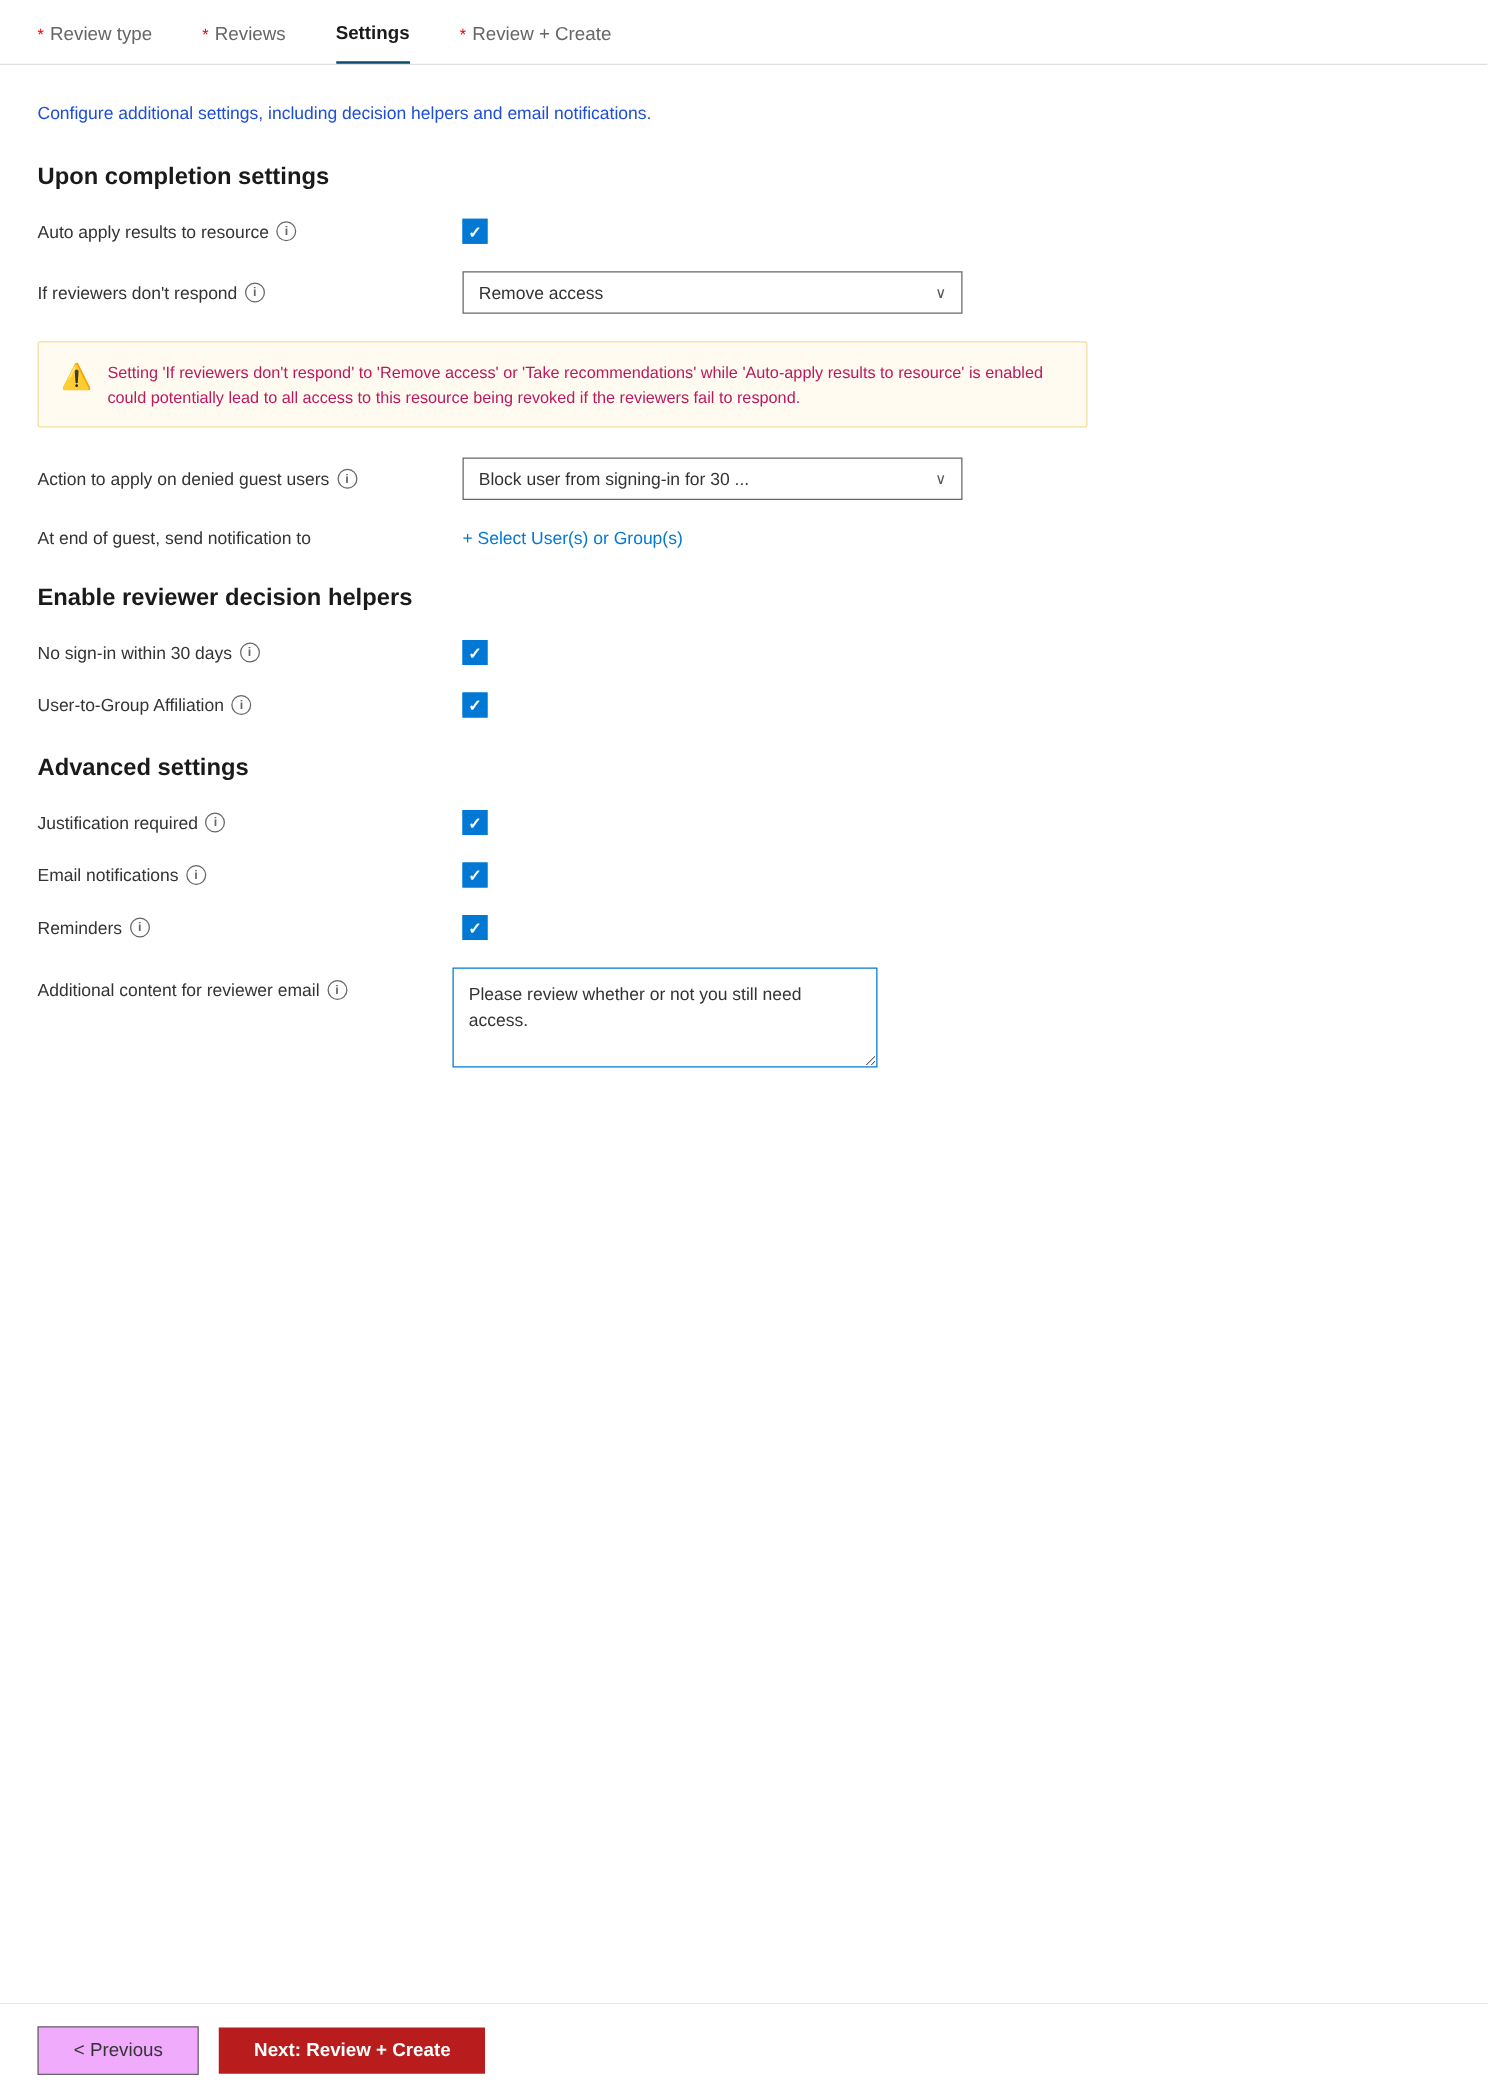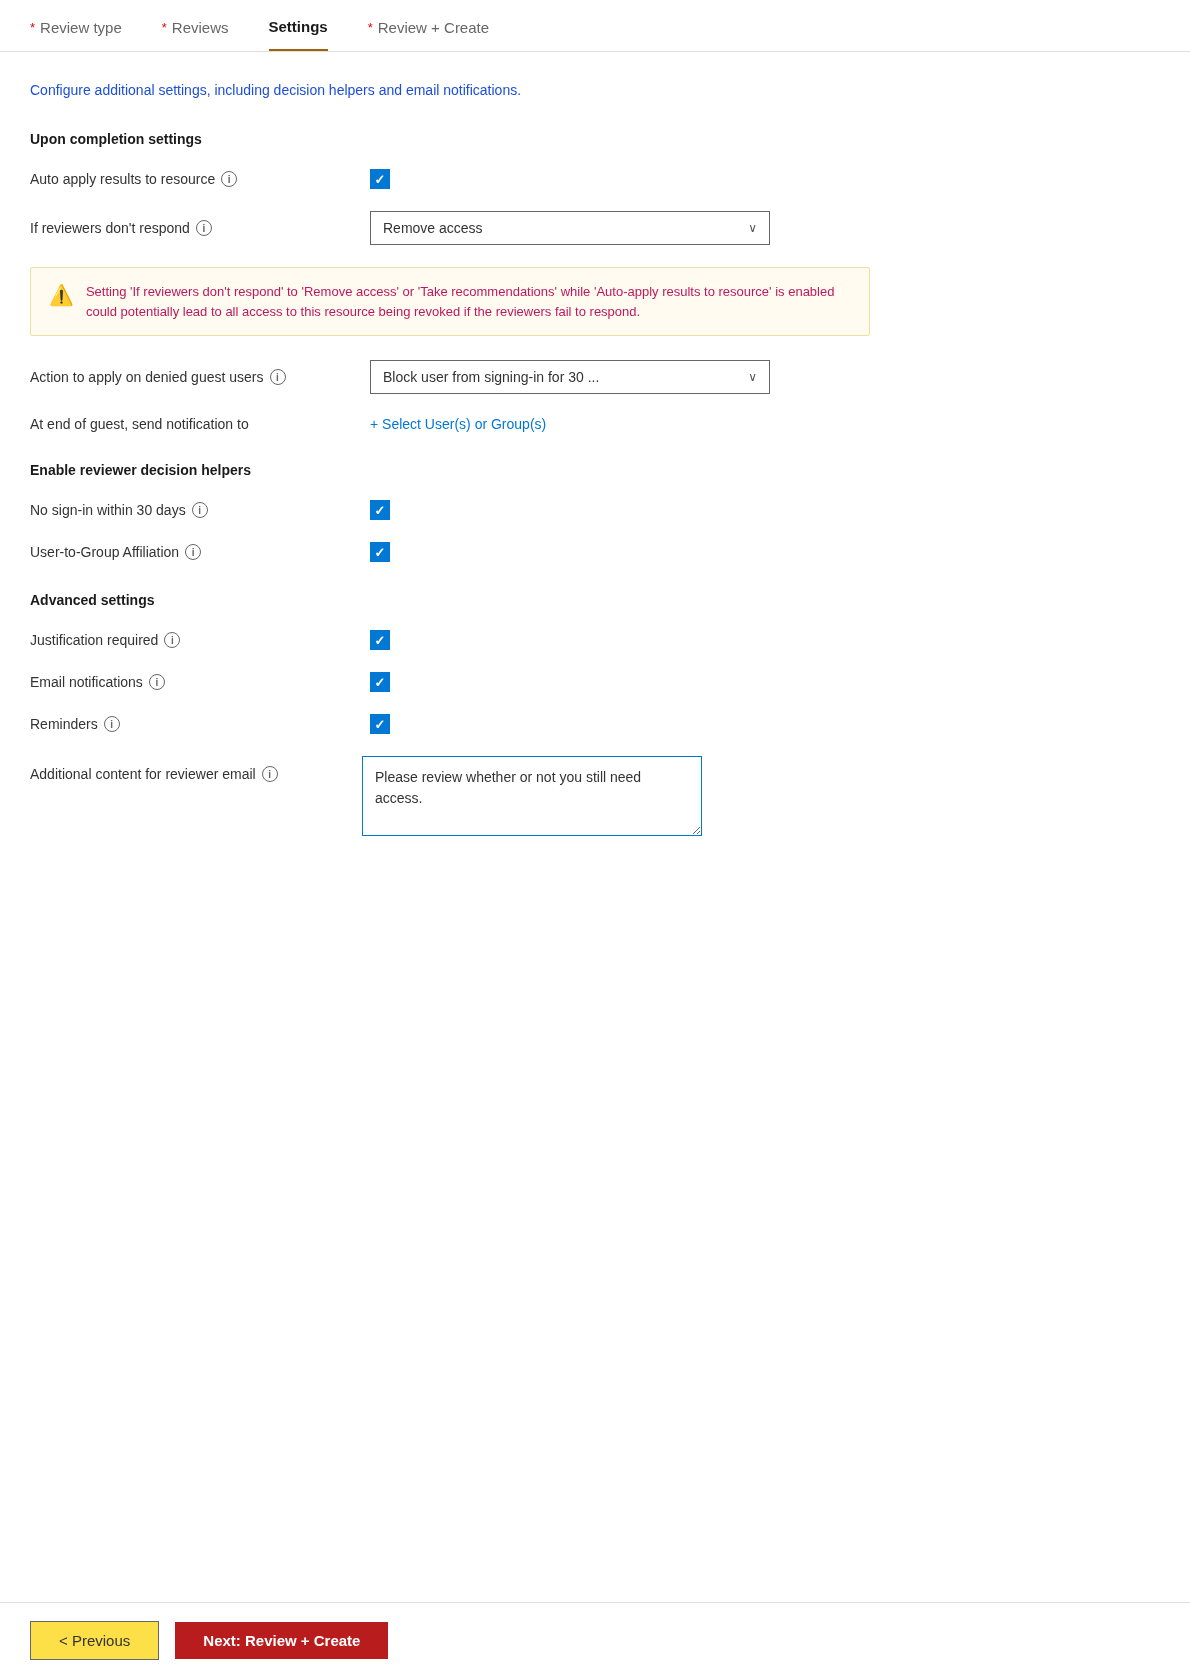--- a/index.html
+++ b/index.html
@@ -27,42 +27,42 @@
       padding-bottom: 14px;
       font-size: 15px;
       color: #666;
       cursor: pointer;
       white-space: nowrap;
       position: relative;
     }
     .tab-item.active {
       color: #1a1a1a;
       font-weight: 600;
-      border-bottom: 2px solid #a16207;
+      border-bottom: 2px solid #0c4a6e;
     }
     .tab-item .required-star {
       color: #e00;
       font-size: 13px;
     }
 
     
     .main-content {
       padding: 28px 30px 40px 30px;
       max-width: 900px;
     }
 
     .subtitle {
       color: #1d4ed8;
       margin-bottom: 30px;
       font-size: 14px;
       line-height: 1.5;
     }
 
     .section-title {
-      font-size: 14px;
+      font-size: 19px;
       font-weight: 700;
       color: #1a1a1a;
       margin-bottom: 22px;
       margin-top: 10px;
     }
 
     .form-row {
       display: flex;
       align-items: center;
       margin-bottom: 22px;
@@ -188,21 +188,21 @@
       width: 1190px;
       background: #fff;
       border-top: 1px solid #e0e0e0;
       padding: 18px 30px;
       display: flex;
       gap: 16px;
       align-items: center;
     }
     .btn-previous {
       border: 1px solid #666;
-      background: #fde047;
+      background: #f0abfc;
       color: #333;
       padding: 10px 28px;
       font-size: 15px;
       cursor: pointer;
       font-family: 'Segoe UI', Arial, sans-serif;
     }
     .btn-next {
       background: #b91c1c;
       color: #fff;
       border: none;

